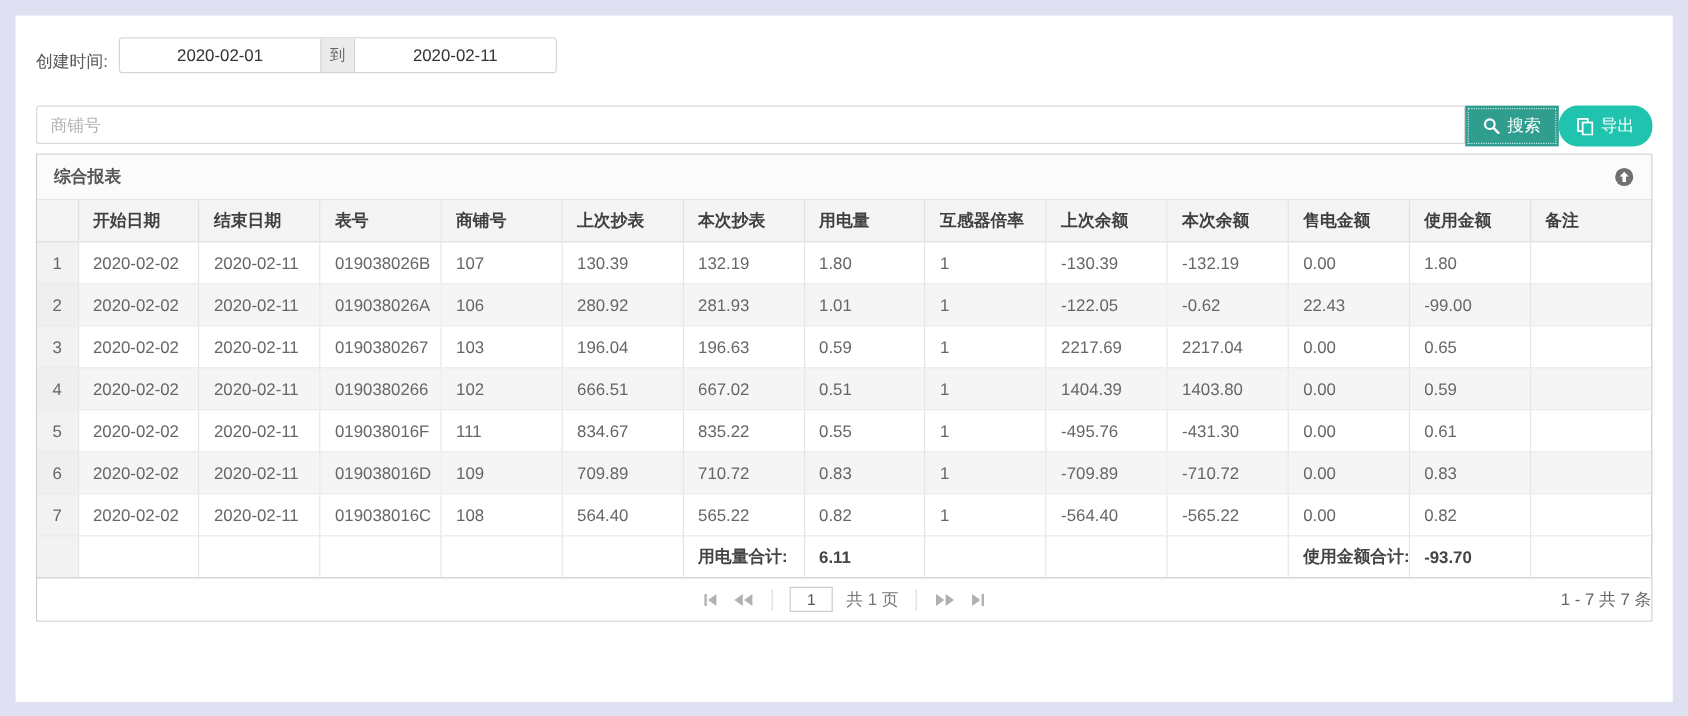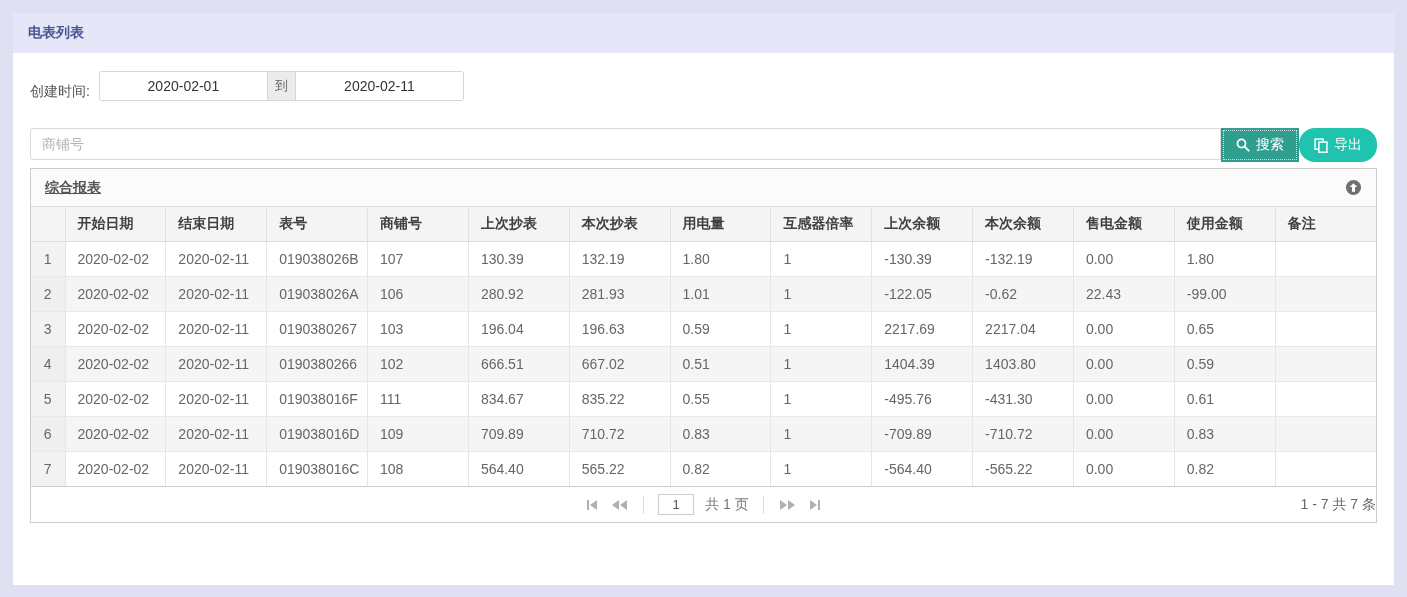--- a/index.html
+++ b/index.html
@@ -46,21 +46,21 @@
     font-family:"Liberation Sans",sans-serif;
   }
   .btn-search { background:#2f9e8f; outline:1px dotted rgba(255,255,255,.75); outline-offset:-3px; }
   .btn-export { background:#1fc3ae;border-radius:16px; }
 
   
   .grid { margin-top:6px; border:1px solid #cccccc; }
   .grid-caption {
     height:38px; background:#fbfbfb; border-bottom:1px solid #dddddd;
     display:flex; align-items:center; justify-content:space-between; padding:0 14px;
-    font-size:14px; font-weight:bold; color:#555;text-decoration:underline;
+    font-size:14px; font-weight:bold; color:#555;
   }
   .collapse-btn { cursor:pointer; display:flex; align-items:center; }
 
   table { width:100%; border-collapse:collapse; table-layout:fixed; font-size:14px; }
   thead th {
     height:34px; background:#f4f4f4; color:#404040; font-weight:bold; text-align:left;
     padding:0 4px 0 12px; border-left:1px solid #e2e2e2; border-bottom:1px solid #dddddd;
     overflow:hidden; white-space:nowrap;
   }
   thead th:first-child { border-left:none; }
@@ -91,23 +91,20 @@
   .page-input {
     width:36px; height:21px; border:1px solid #cccccc; text-align:center;
     font-size:13px; color:#555; outline:none; font-family:"Liberation Sans",sans-serif;
   }
   .pager-right { position:absolute; right:0; font-size:14px; color:#666; }
 </style>
 </head>
 <body>
 
 <div class="card">
-  <div class="card-header">
-    <span>电表列表</span>
-  </div>
   <div class="card-body">
 
     <div class="filter-row">
       <label>创建时间:</label>
       <div class="daterange">
         <input class="date-input" type="text" value="2020-02-01" style="">
         <span class="date-sep">到</span>
         <input class="date-input" type="text" value="2020-02-11" style="">
       </div>
     </div>
@@ -284,20 +281,36 @@
               <td>019038016C</td>
               <td>108</td>
               <td>564.40</td>
               <td>565.22</td>
               <td>0.82</td>
               <td>1</td>
               <td>-564.40</td>
               <td>-565.22</td>
               <td>0.00</td>
               <td>0.82</td>
+              <td></td>
+            </tr>
+            <tr class="summary-row">
+              <td class="rownum"></td>
+              <td></td>
+              <td></td>
+              <td></td>
+              <td></td>
+              <td></td>
+              <td>用电量合计:</td>
+              <td>6.11</td>
+              <td></td>
+              <td></td>
+              <td></td>
+              <td>使用金额合计:</td>
+              <td>-93.70</td>
               <td></td>
             </tr>
           </tbody>
       </table>
 
       <div class="pager">
         <div class="pager-center">
           <span class="pg-btn">
             <span class="vbar"></span>
               <span class="tri l"></span>

